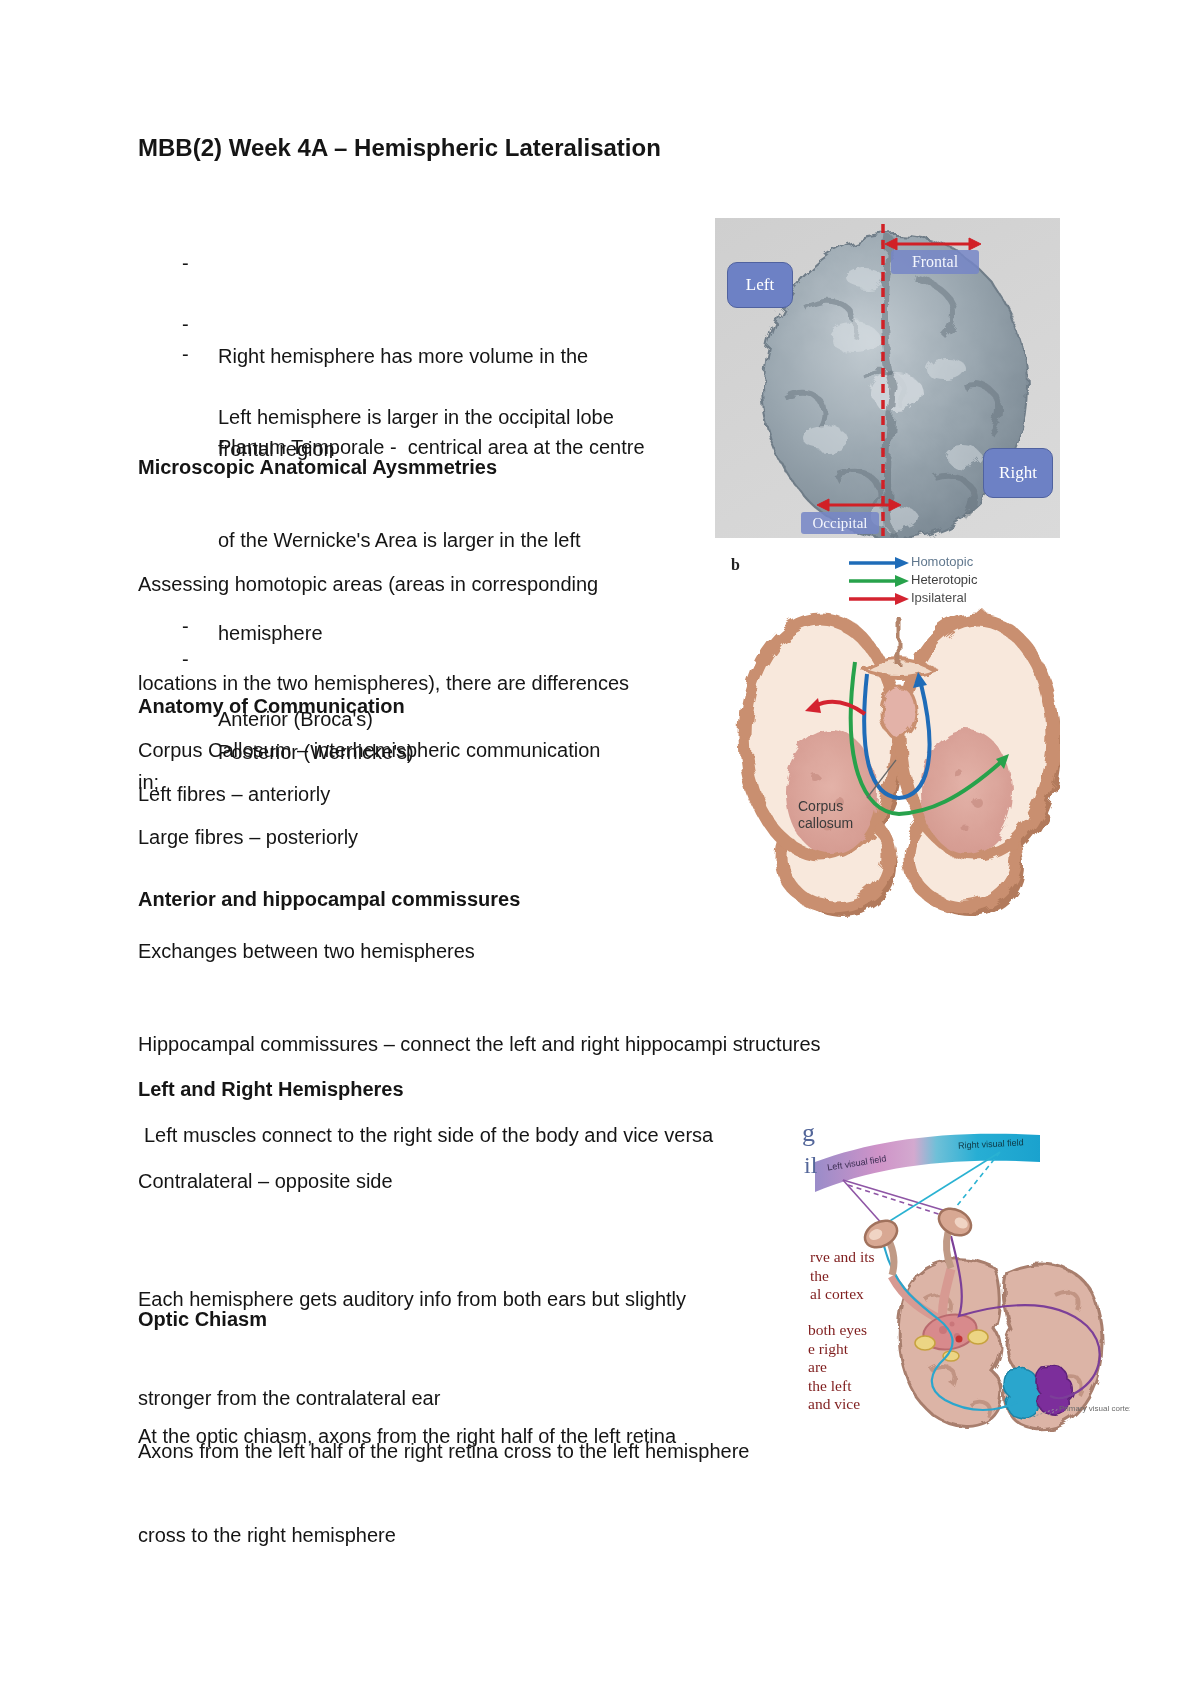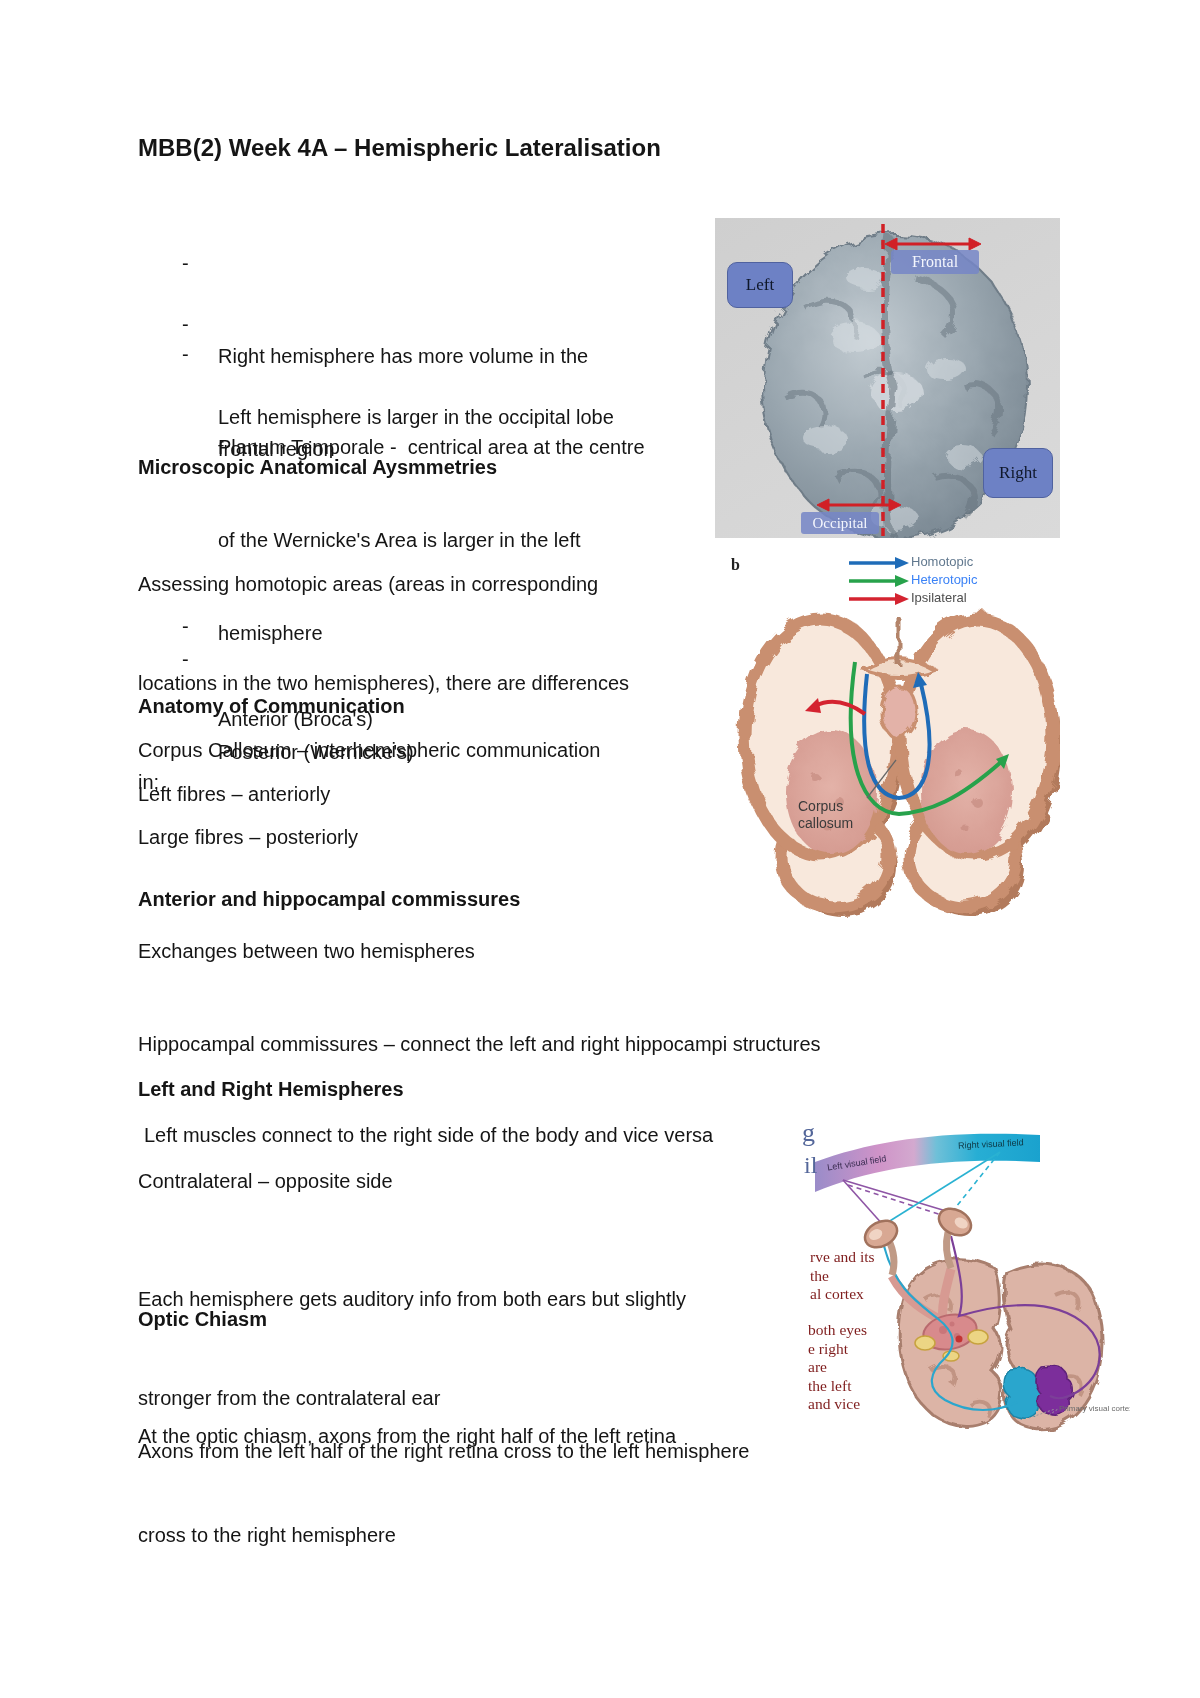--- a/index.html
+++ b/index.html
@@ -10,31 +10,31 @@
   .hb{font-weight:bold;}
   .title{font-size:24px;font-weight:bold;}
   .bullet{position:absolute;}
   .bullet .dash{position:absolute;left:-36px;top:0;}
   .line{display:block;}
   
   #fig-axial{position:absolute;left:715px;top:218px;width:345px;height:320px;
              background:linear-gradient(150deg,#cfcfcf 0%,#d6d6d6 60%,#dadada 100%);}
   .blue-box{position:absolute;display:flex;align-items:center;justify-content:center;
             background:#6d81c5;border:1px solid #50629f;border-radius:10px;
-            color:#0f172a;font-family:"Liberation Serif", serif;}
+            color:#ffffff;font-family:"Liberation Serif", serif;}
   .blue-tag{position:absolute;display:flex;align-items:center;justify-content:center;
             background:rgba(118,134,199,0.85);border-radius:3px;color:#f4f6fd;
             font-family:"Liberation Serif", serif;}
   
   #fig-coronal{position:absolute;left:715px;top:552px;width:345px;height:380px;}
   #fig-coronal .b-label{position:absolute;left:16px;top:4px;font-family:"Liberation Serif", serif;
             font-weight:bold;font-size:16px;color:#222;}
   .leg-row{position:absolute;left:134px;height:14px;}
   .leg-label{position:absolute;left:62px;top:-2px;font-size:13px;white-space:nowrap;}
-  .leg0 .leg-label{color:#61788e;} .leg1 .leg-label{color:#3b82f6;} .leg2 .leg-label{color:#4d4d4d;}
+  .leg0 .leg-label{color:#61788e;} .leg1 .leg-label{color:#404040;} .leg2 .leg-label{color:#4d4d4d;}
   .cc-label{position:absolute;left:83px;top:246px;font-size:14px;line-height:17px;color:#3a3a3a;}
   
   #fig-optic{position:absolute;left:745px;top:1040px;width:385px;height:395px;overflow:hidden;}
   .cutletter{position:absolute;font-family:"Liberation Serif", serif;color:#54679a;}
   .field-label{position:absolute;font-size:9px;font-family:"Liberation Sans", sans-serif;white-space:nowrap;}
   .frag{position:absolute;font-family:"Liberation Serif", serif;font-size:15.5px;color:#7f1d1d;}
   .frag .line{line-height:18.5px;}
   .primary-label{position:absolute;left:314px;top:364px;font-size:8px;color:#6b6b6b;white-space:nowrap;}
   svg{position:absolute;left:0;top:0;}
 </style>

